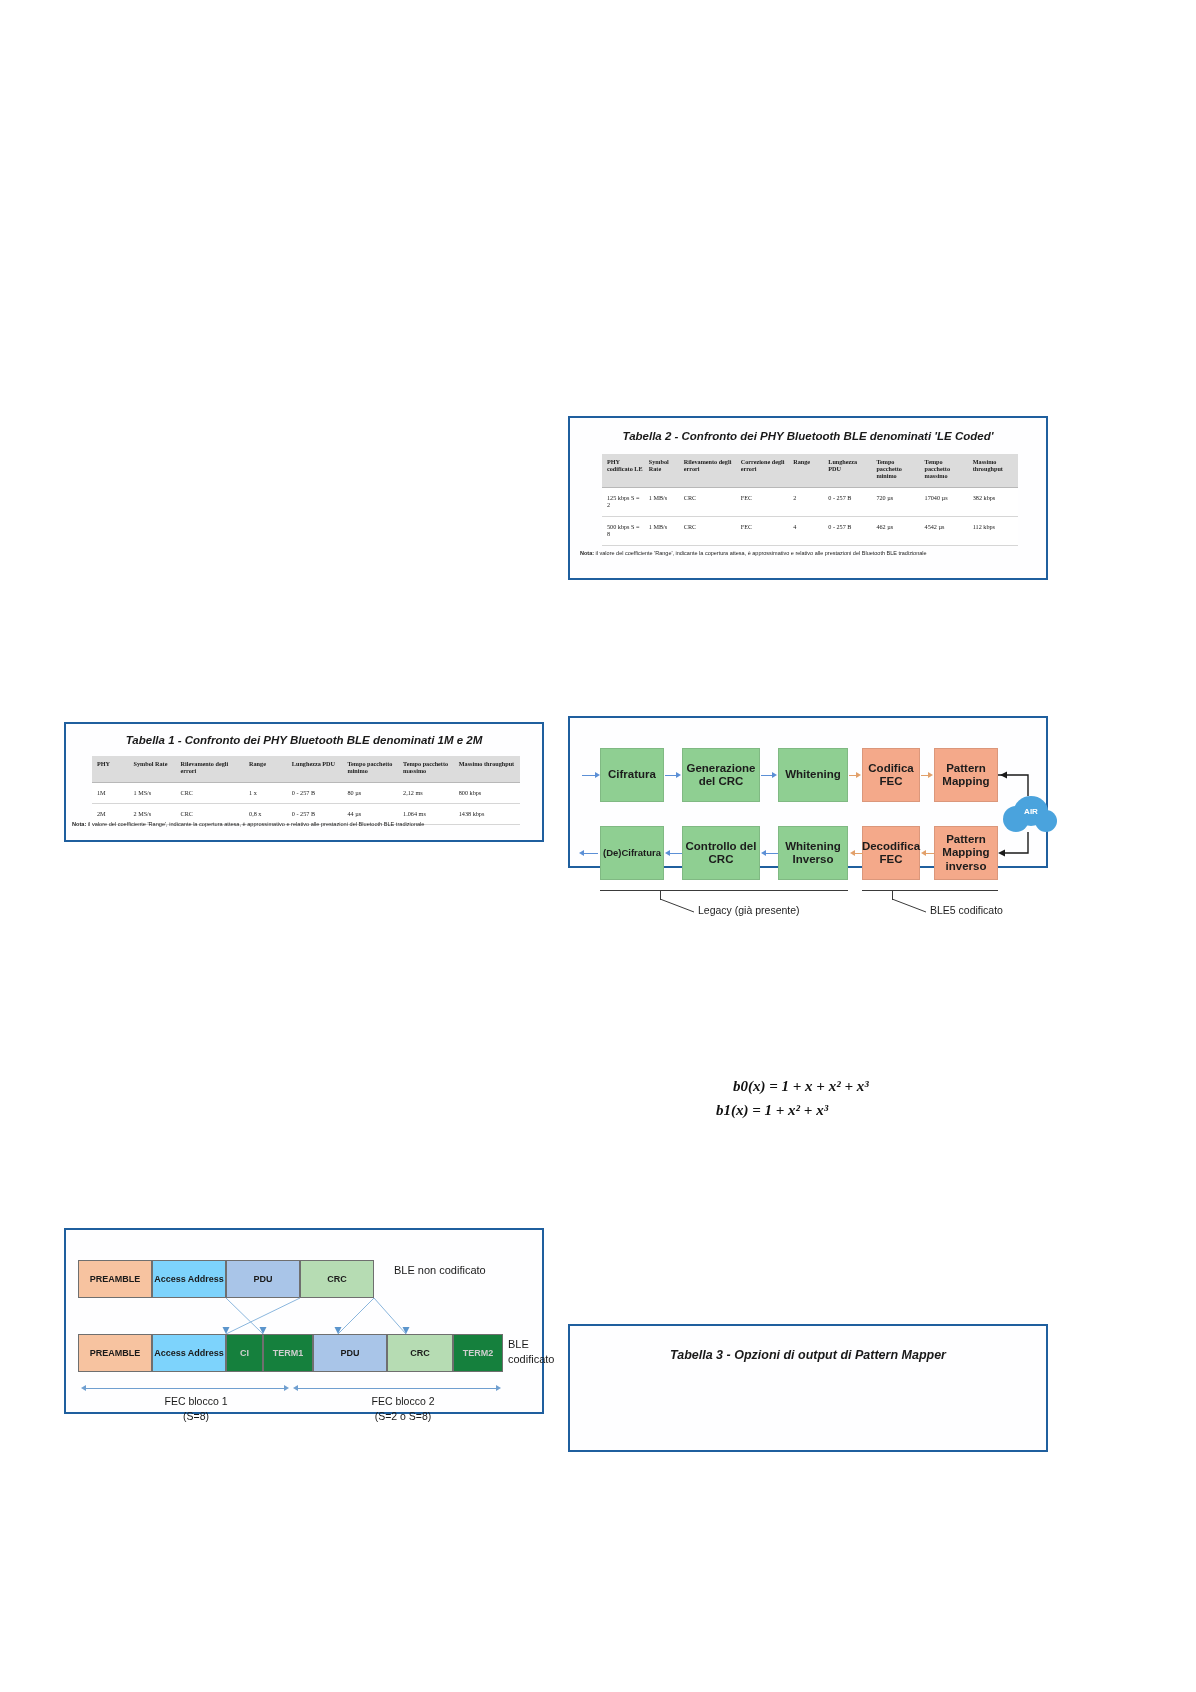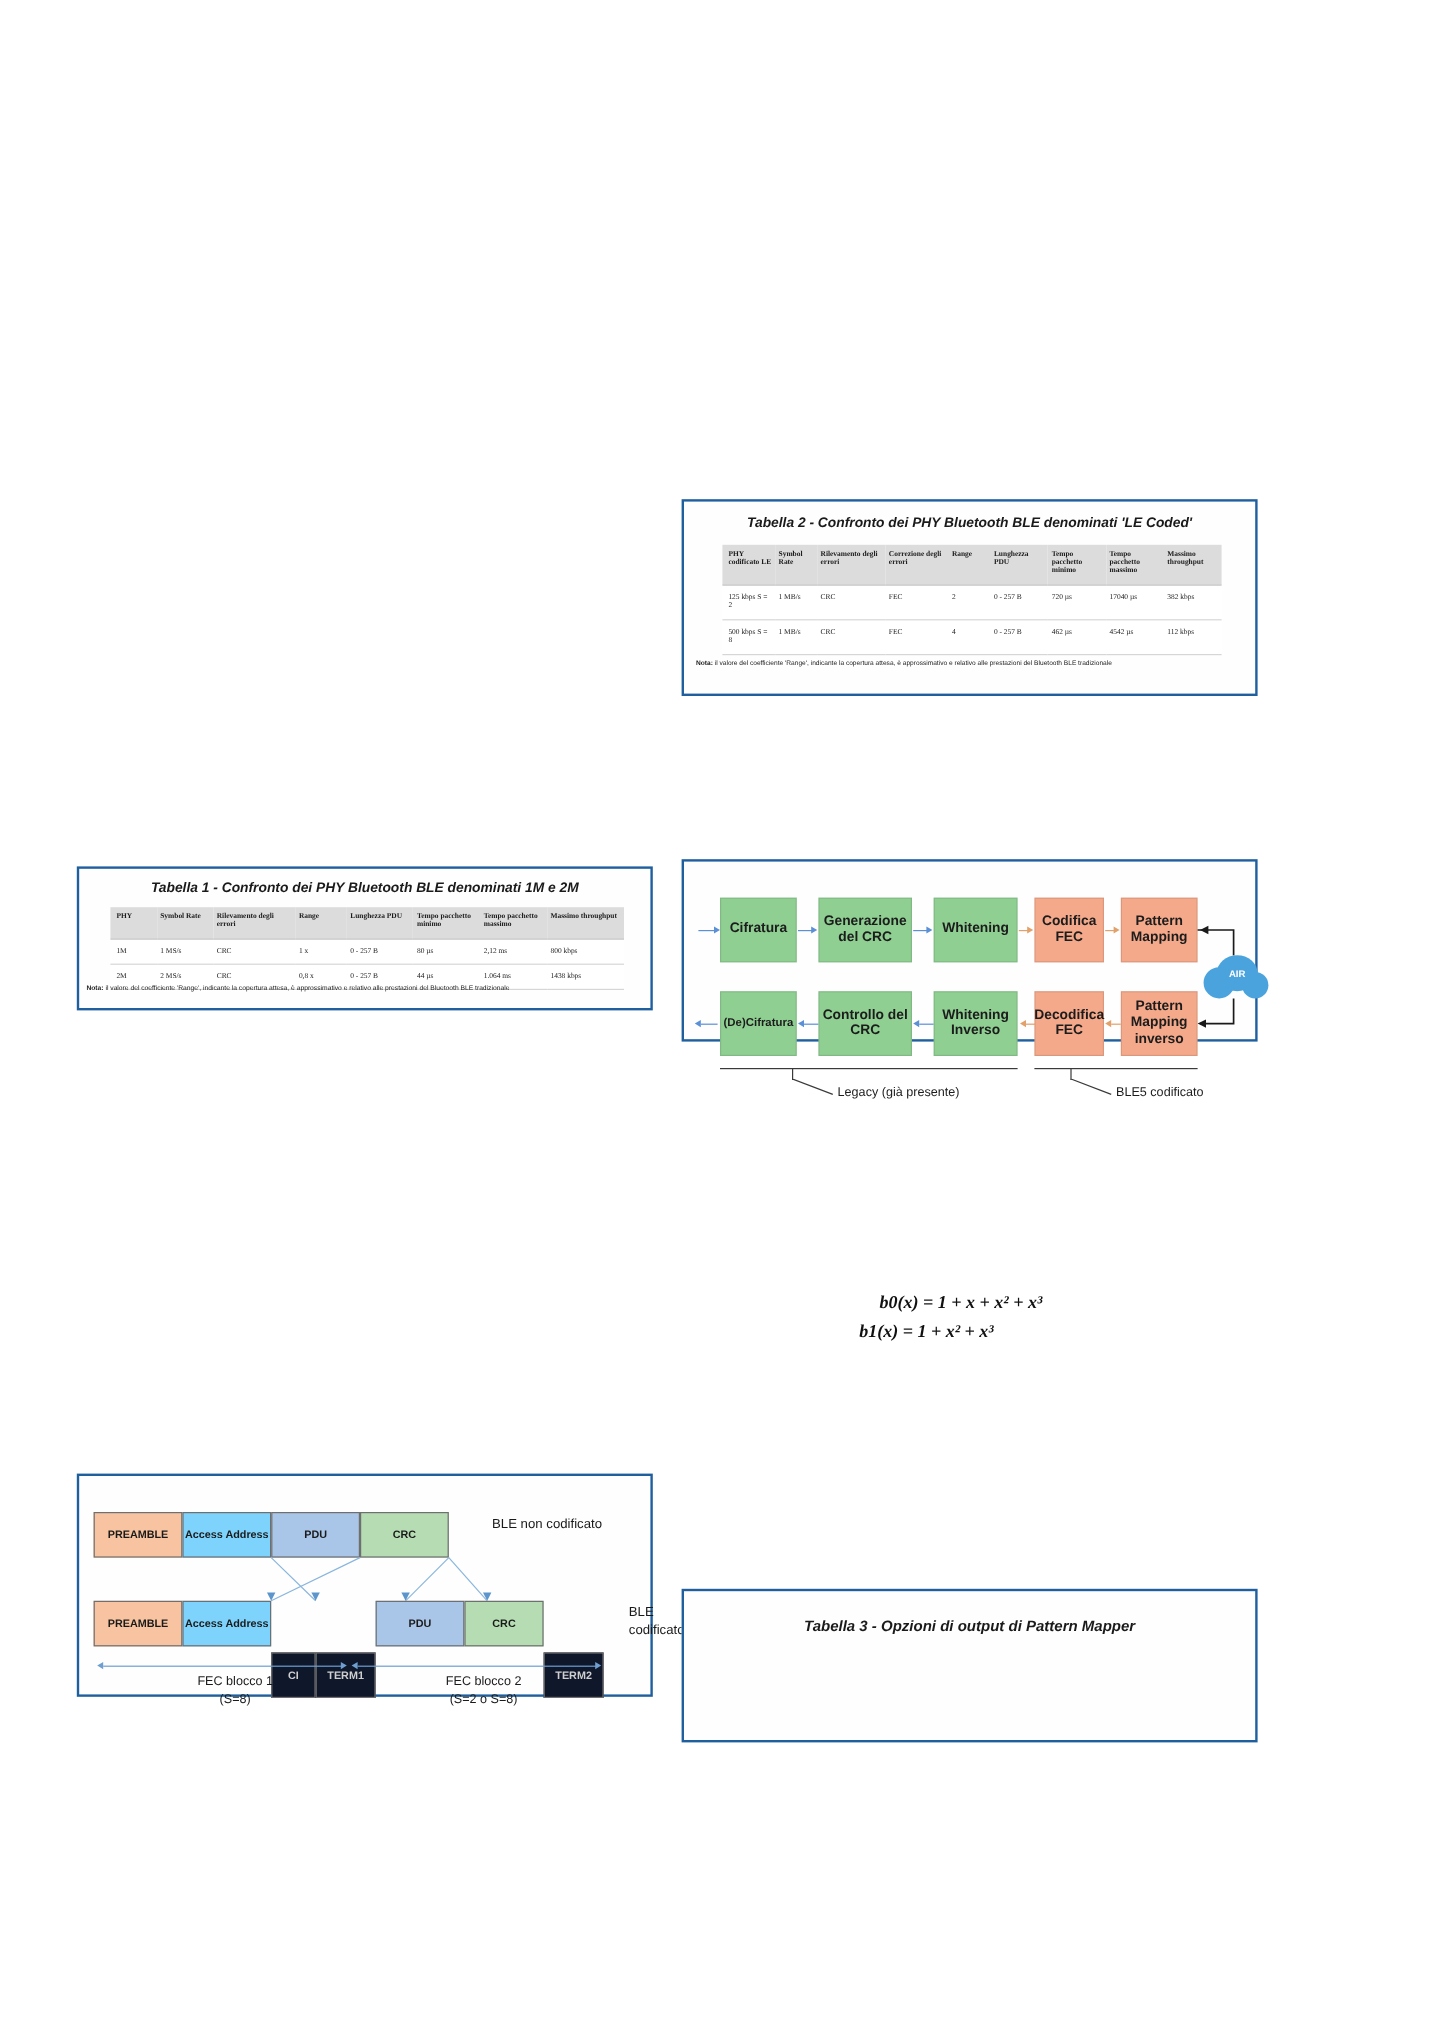--- a/index.html
+++ b/index.html
@@ -152,30 +152,29 @@
     font-family: "Liberation Sans", sans-serif;
     font-size: 9px;
     font-weight: bold;
     line-height: 1.15;
     color: #1a1a1a;
   }
   .pkt.peach { background: #f7c3a0; }
   .pkt.yellow { background: #7dd3fc; }
   .pkt.blue  { background: #a9c5e8; }
   .pkt.green { background: #b6dcb3; }
-  .pkt.gray  { background: #0f172a; color: #cfcfcf; margin-top: 43px; }
+  .pkt.gray  { background: #15803d; color: #cfcfcf; }
 
   .pkt-label {
     position: absolute;
     font-family: "Liberation Sans", sans-serif;
     font-size: 11px;
     color: #1a1a1a;
     line-height: 1.35;
     text-align: left;
-    margin-left: 16px;
   }
   .dim-line { position: absolute; height: 1px; background: #6f9fd0; }
   .dim-cap { position: absolute; width:0; height:0; border-top:3px solid transparent; border-bottom:3px solid transparent; }
   .dim-cap.l { border-right: 5px solid #6f9fd0; }
   .dim-cap.r { border-left: 5px solid #6f9fd0; }
   .dim-label {
     position: absolute;
     font-family: "Liberation Sans", sans-serif;
     font-size: 10.5px;
     color: #1a1a1a;

